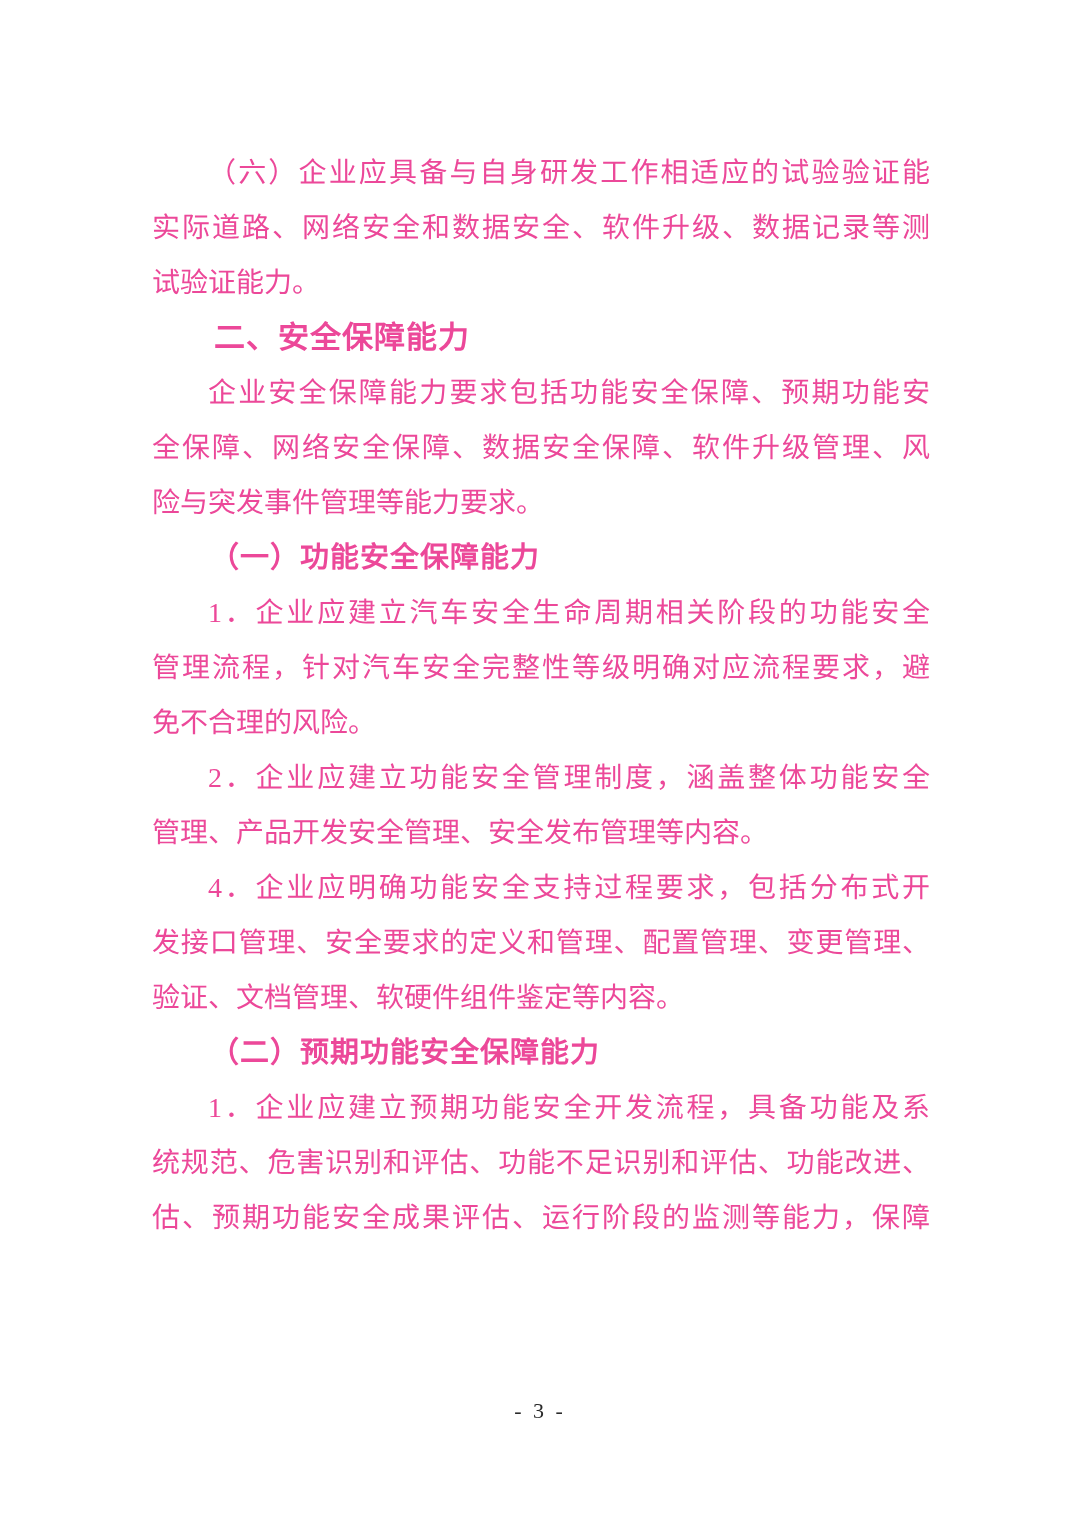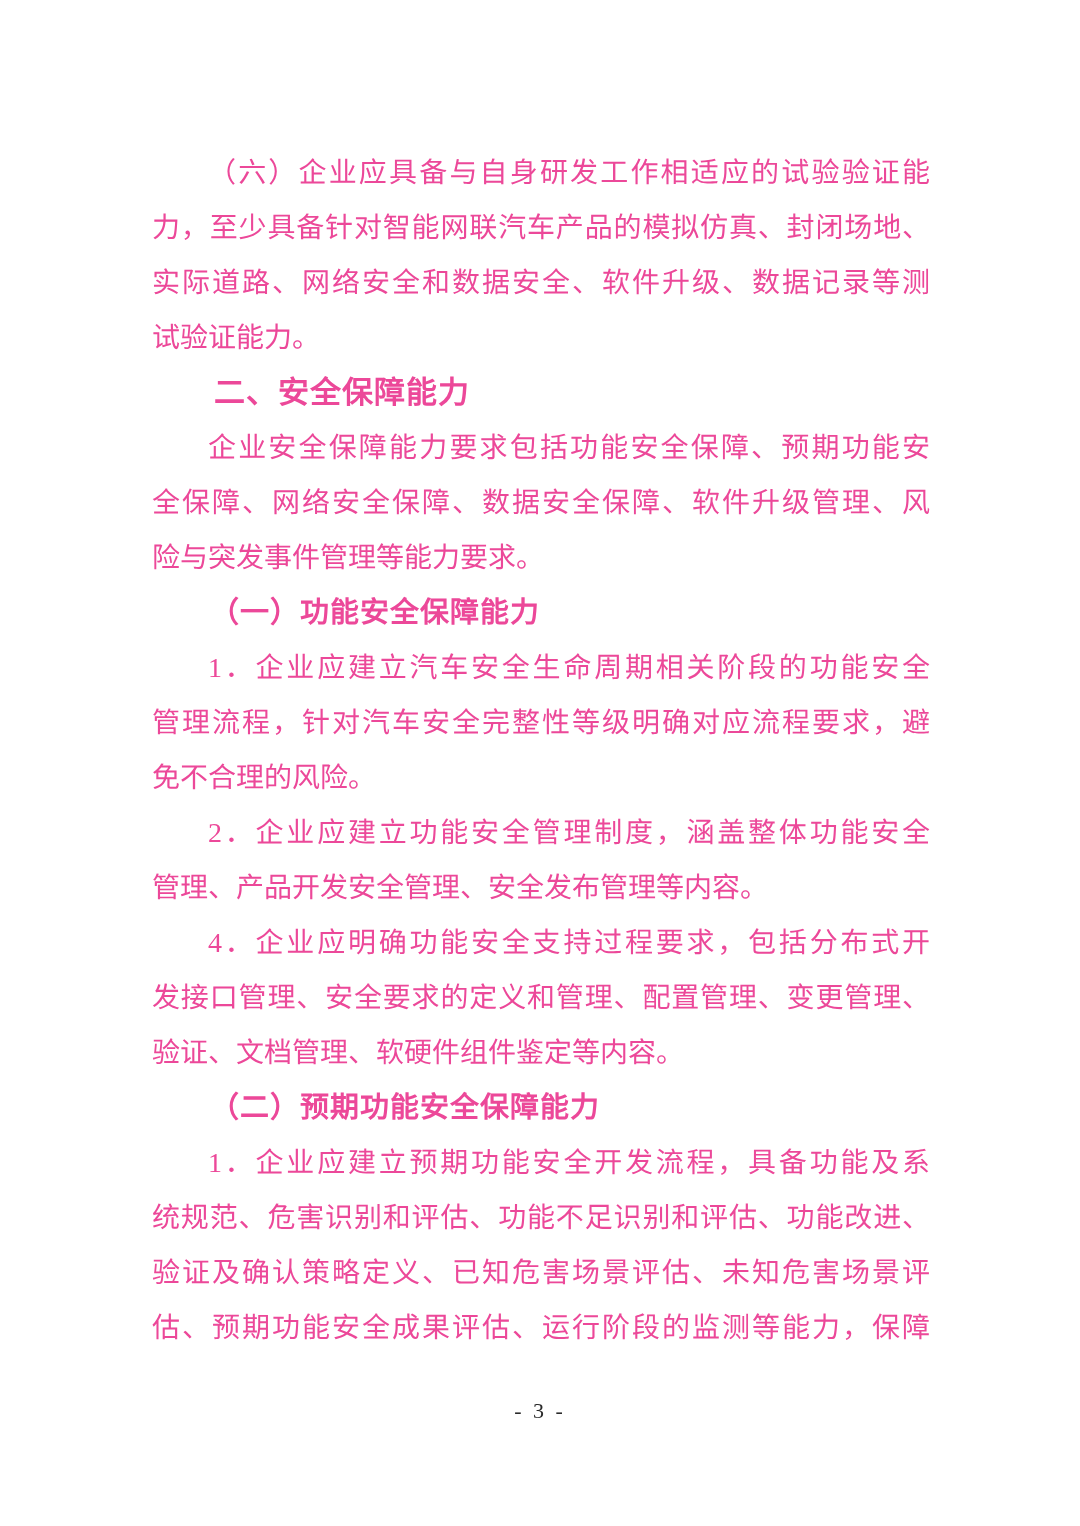--- a/index.html
+++ b/index.html
@@ -71,21 +71,20 @@
     font-family: "Liberation Serif", "DejaVu Serif", serif;
   }
 </style>
 </head>
 <body>
 
 <div class="page">
   <main class="doc-body" id="doc-body">
       <div class="paragraph">
         <div class="line line-just line-first">（六）企业应具备与自身研发工作相适应的试验验证能</div>
-        <div class="line line-just">力，至少具备针对智能网联汽车产品的模拟仿真、封闭场地、</div>
         <div class="line line-just">实际道路、网络安全和数据安全、软件升级、数据记录等测</div>
         <div class="line line-last">试验证能力。</div>
       </div>
       <div class="line heading heading-hei">二、安全保障能力</div>
       <div class="paragraph">
         <div class="line line-just line-first">企业安全保障能力要求包括功能安全保障、预期功能安</div>
         <div class="line line-just">全保障、网络安全保障、数据安全保障、软件升级管理、风</div>
         <div class="line line-last">险与突发事件管理等能力要求。</div>
       </div>
       <div class="line heading heading-kai">（一）功能安全保障能力</div>
@@ -100,20 +99,19 @@
       </div>
       <div class="paragraph">
         <div class="line line-just line-first">4．企业应明确功能安全支持过程要求，包括分布式开</div>
         <div class="line line-just">发接口管理、安全要求的定义和管理、配置管理、变更管理、</div>
         <div class="line line-last">验证、文档管理、软硬件组件鉴定等内容。</div>
       </div>
       <div class="line heading heading-kai">（二）预期功能安全保障能力</div>
       <div class="paragraph">
         <div class="line line-just line-first">1．企业应建立预期功能安全开发流程，具备功能及系</div>
         <div class="line line-just">统规范、危害识别和评估、功能不足识别和评估、功能改进、</div>
-        <div class="line line-just">验证及确认策略定义、已知危害场景评估、未知危害场景评</div>
         <div class="line line-just">估、预期功能安全成果评估、运行阶段的监测等能力，保障</div>
       </div>
     </main>
   <footer class="page-footer">
     <span class="page-num">- 3 -</span>
   </footer>
 </div>
 
 </body></html>

